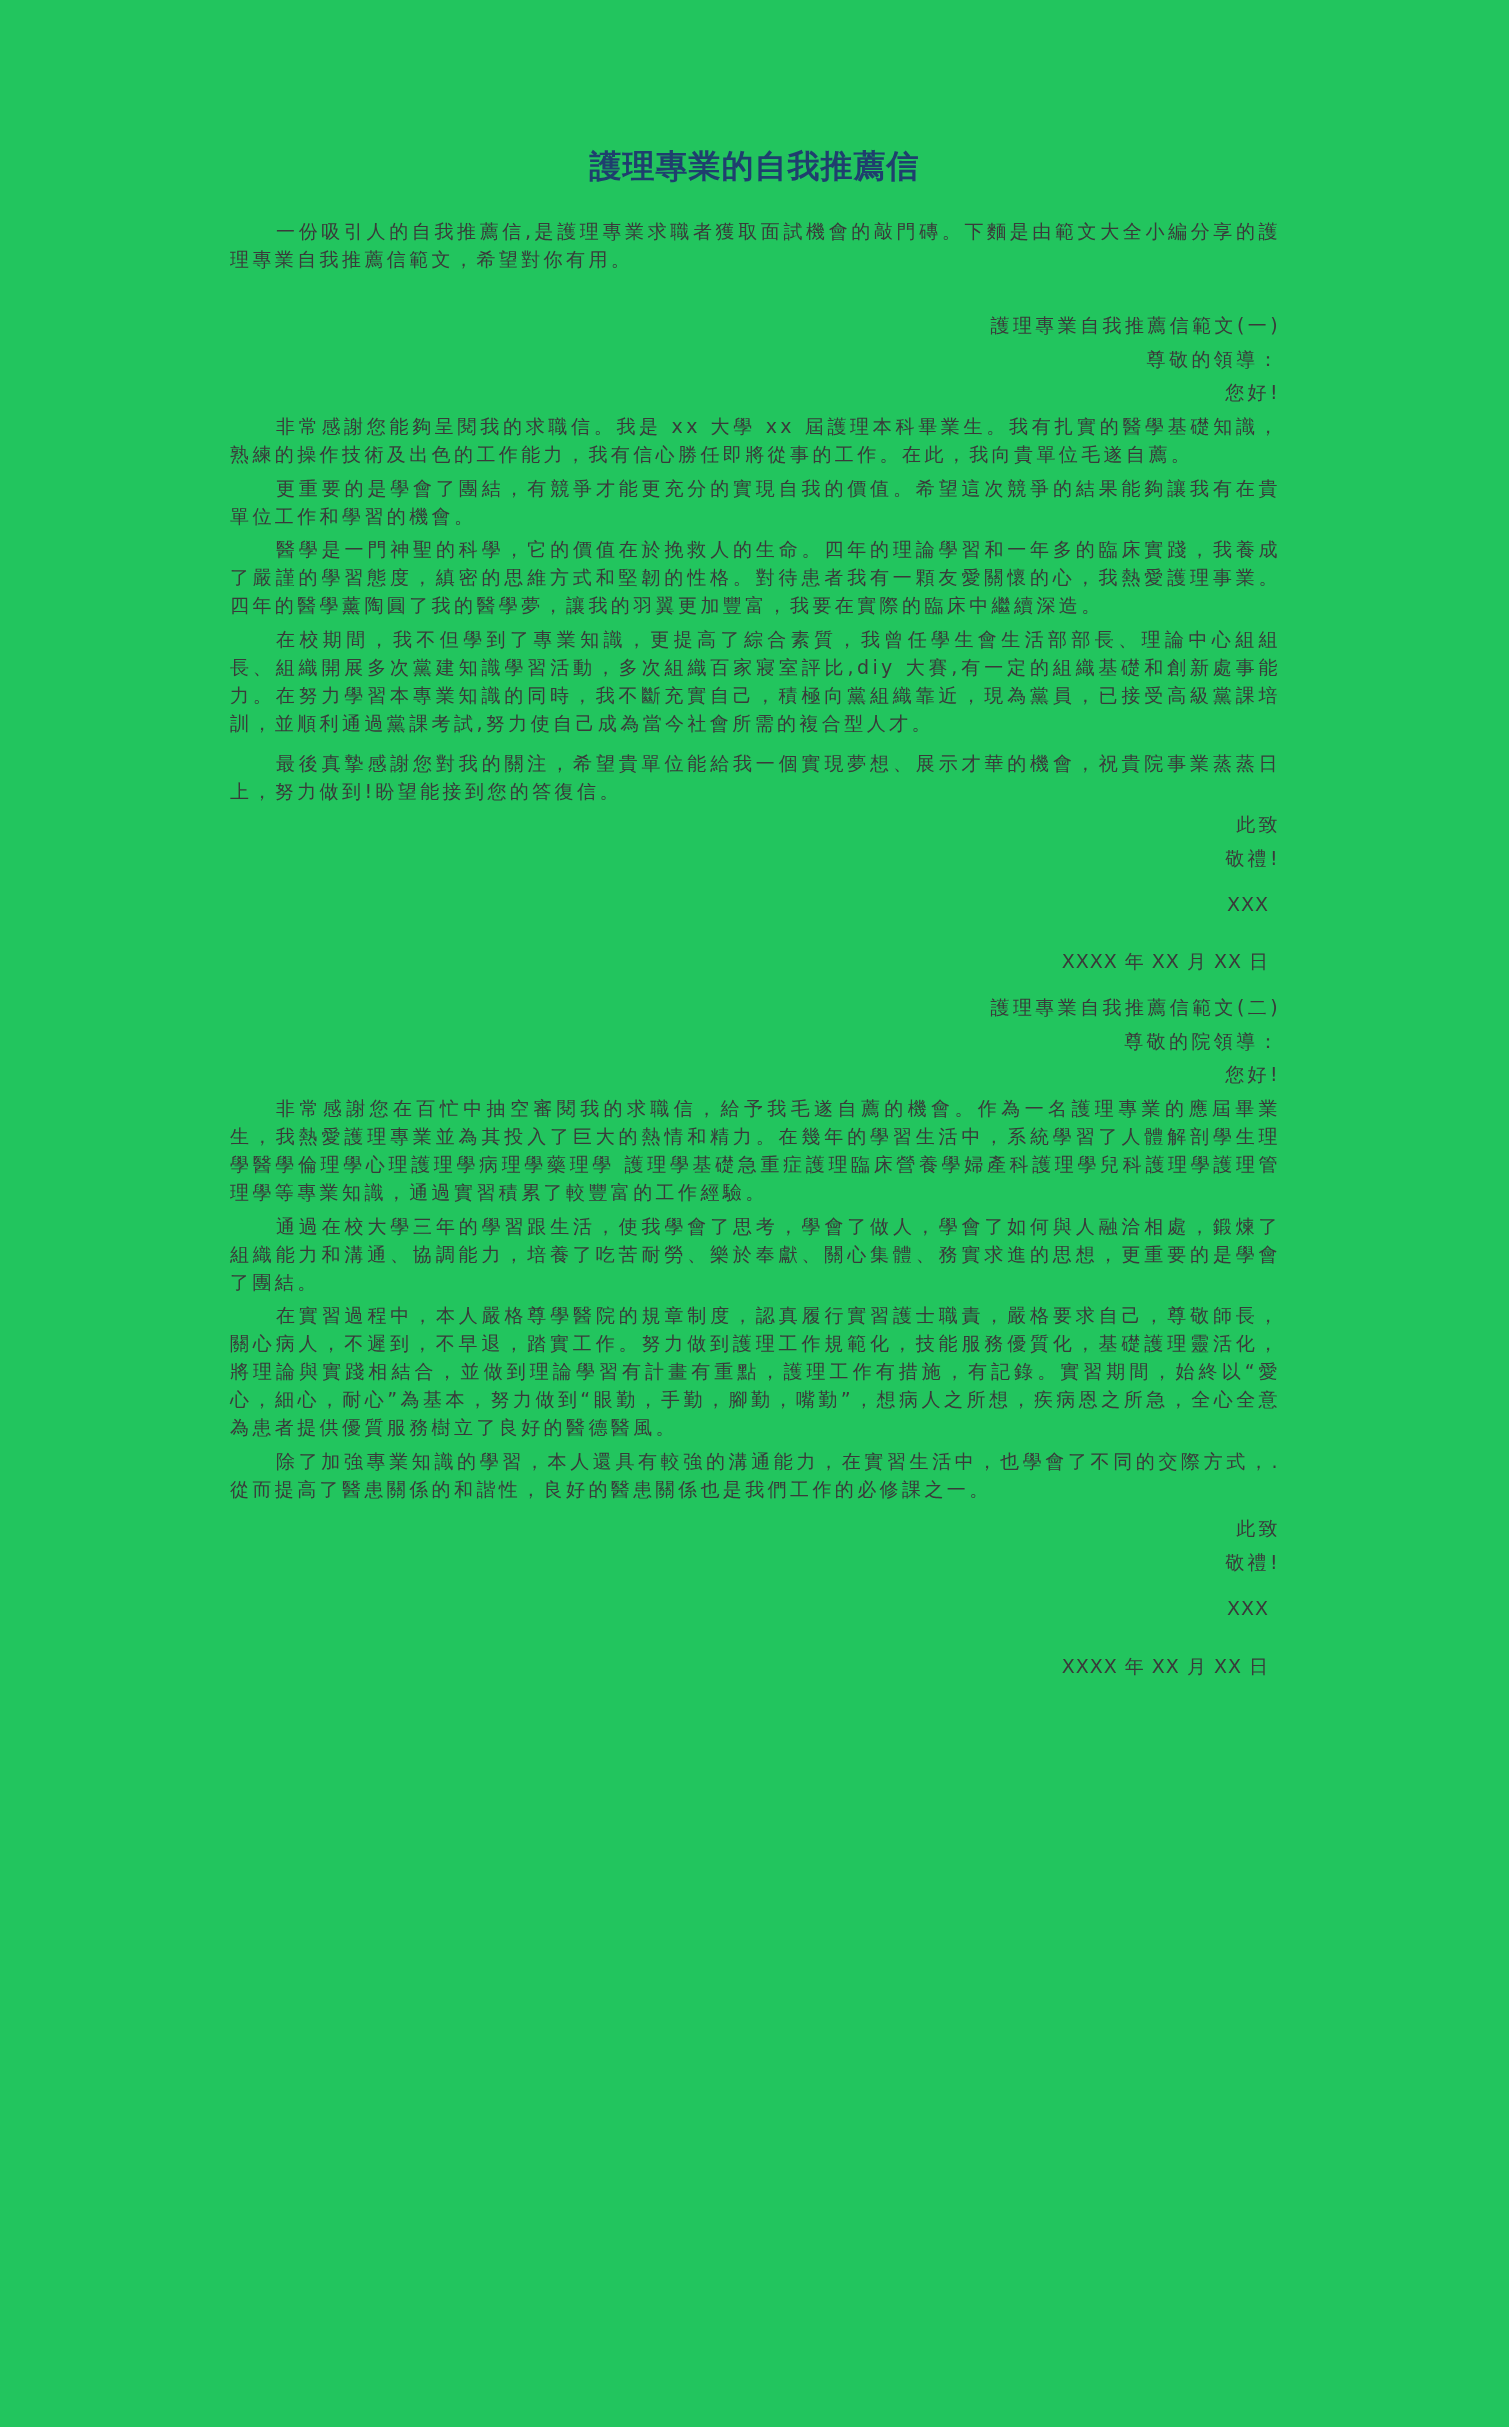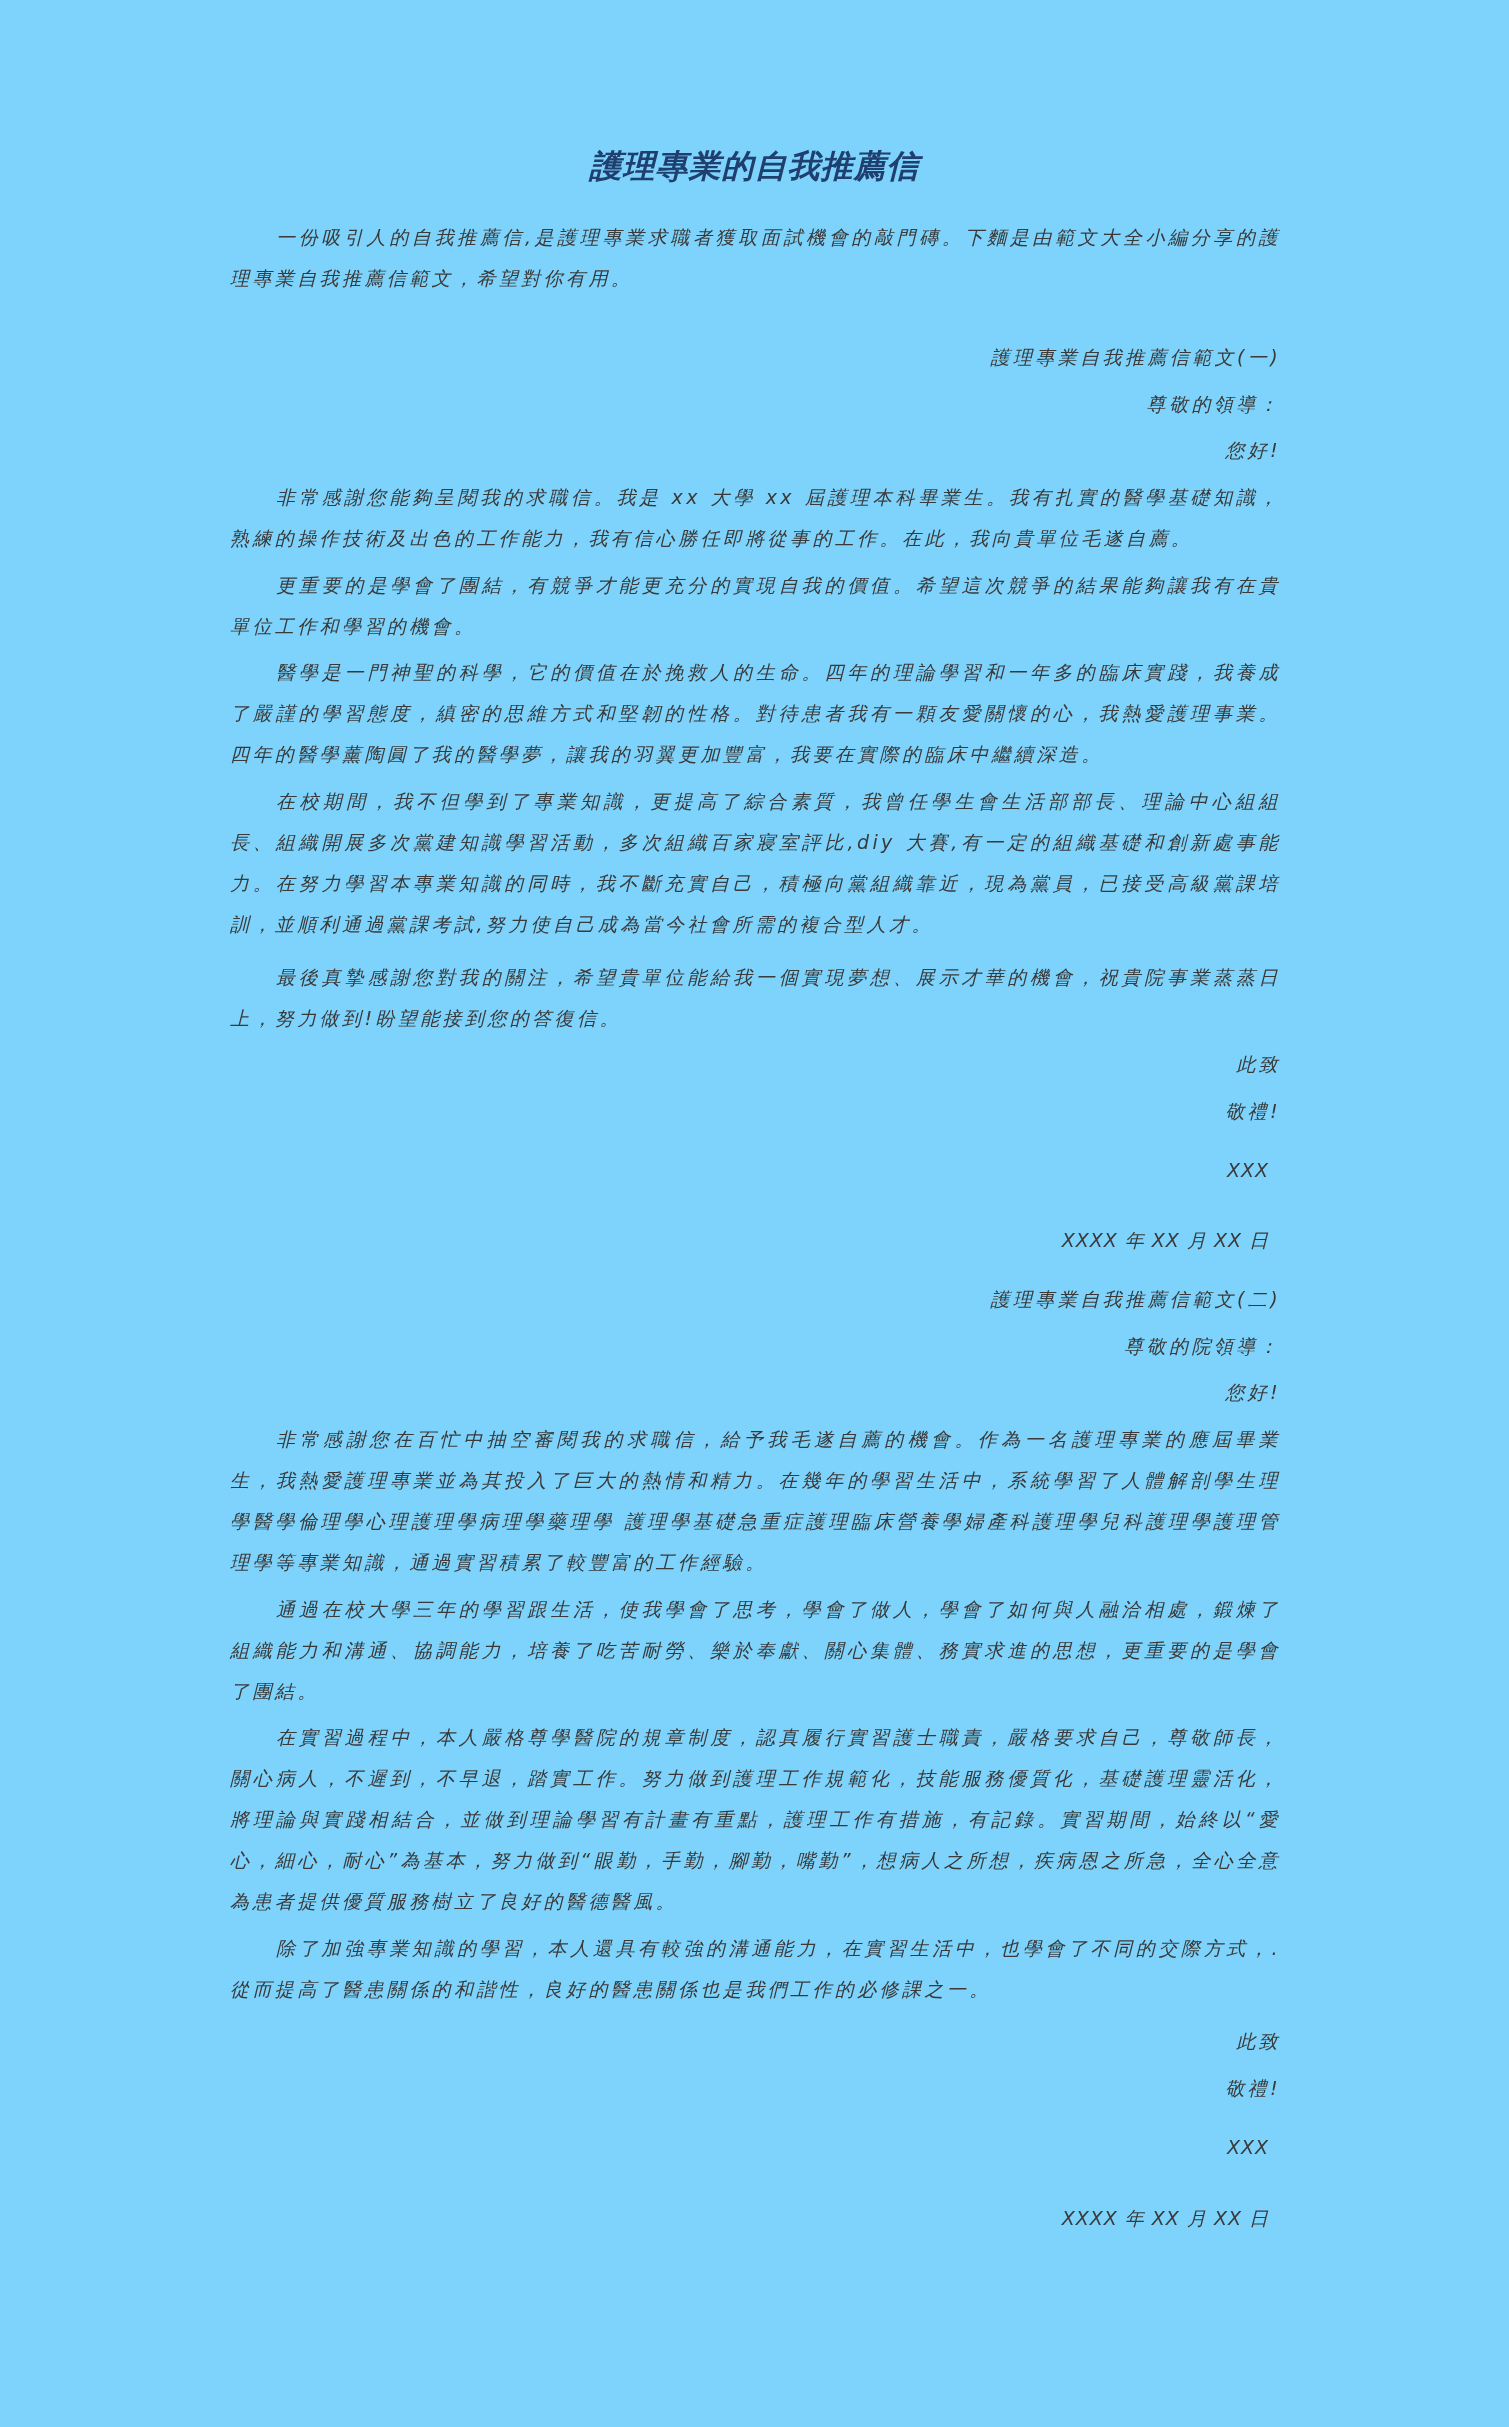--- a/index.html
+++ b/index.html
@@ -12,22 +12,21 @@
       height: 2427px;
       position: relative;
       overflow: hidden;
     }
     .page {
       position: absolute;
       left: 0;
       top: 0;
       width: 1509px;
       height: 2427px;
-      background: #7dd3fc;
-      font-style: italic;
+      background: #22c55e;
     }
     .title {
       position: absolute;
       left: 0;
       top: 145px;
       width: 1509px;
       text-align: center;
       font-family: "DejaVu Serif", "Liberation Serif", serif;
       font-size: 32px;
       font-weight: bold;
@@ -36,21 +35,21 @@
       margin: 0;
     }
     .body-text {
       position: absolute;
       left: 230px;
       width: 1051px;
       font-family: "DejaVu Sans", "Liberation Sans", sans-serif;
       font-size: 19px;
       color: #3a3a3a;
       letter-spacing: 3.4px;
-      line-height: 41px;
+      line-height: 28px;
     }
     .p {
       margin: 0;
       text-indent: 46px;
       text-align: justify;
     }
     .line {
       margin: 0;
       padding-left: 46px;
       white-space: nowrap;

